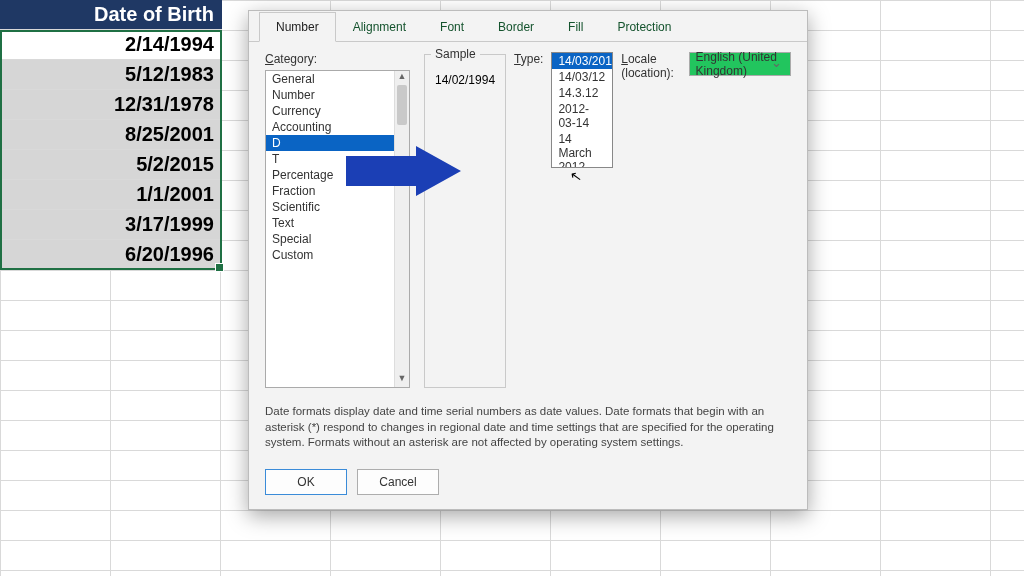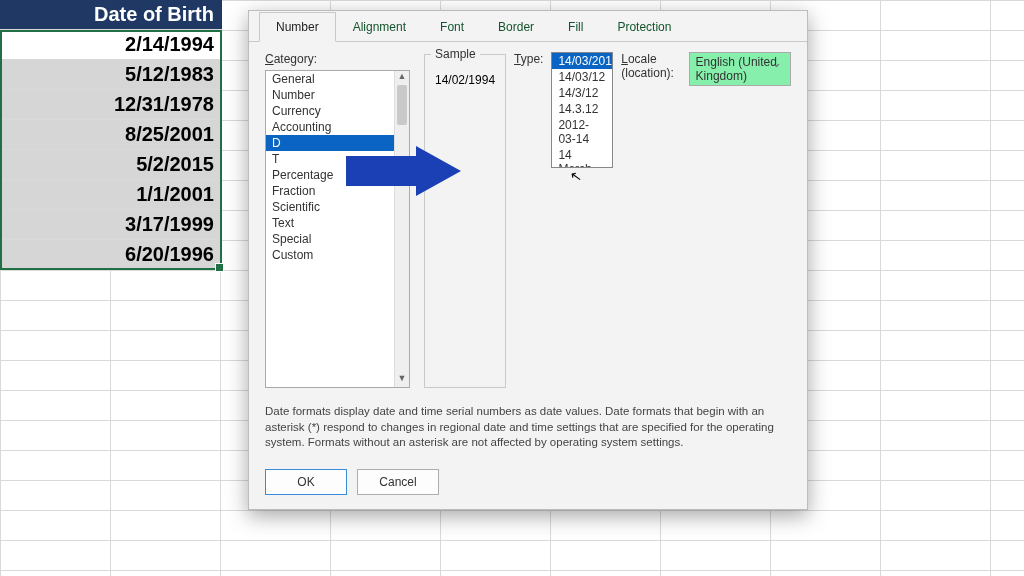--- a/index.html
+++ b/index.html
@@ -212,26 +212,26 @@
     }
     .type-list .item {
       padding: 1px 6px;
       color: #333;
     }
     .type-list .item.selected {
       background: #0a64c4;
       color: #fff;
     }
     .combo {
-      background: #86efac;
+      background: #22c55e;
       border: 1px solid #aaa;
       height: 24px;
       display: flex;
       align-items: center;
-      padding: 16px 6px;
+      padding: 6px 6px;
       position: relative;
       font-size: 12px;
       color: #333;
     }
     .combo::after {
       content: "⌄";
       position: absolute;
       right: 8px;
       top: 2px;
       color: #666;
@@ -335,21 +335,20 @@
     <div class="right-col">
       <div class="sample-box">
         <span class="legend">Sample</span>
         <span>14/02/1994</span>
       </div>
 
       <div class="section-label"><u>T</u>ype:</div>
       <div class="type-list">
         <div class="item selected">14/03/2012</div>
         <div class="item">14/03/12</div>
-        <div class="item">14/3/12</div>
         <div class="item">14.3.12</div>
         <div class="item">2012-03-14</div>
         <div class="item">14 March 2012</div>
         <div class="item">14 March 2012</div>
         <div class="scrollbar">
           <div class="arrow up">▲</div>
 
         </div>
       </div>
 

